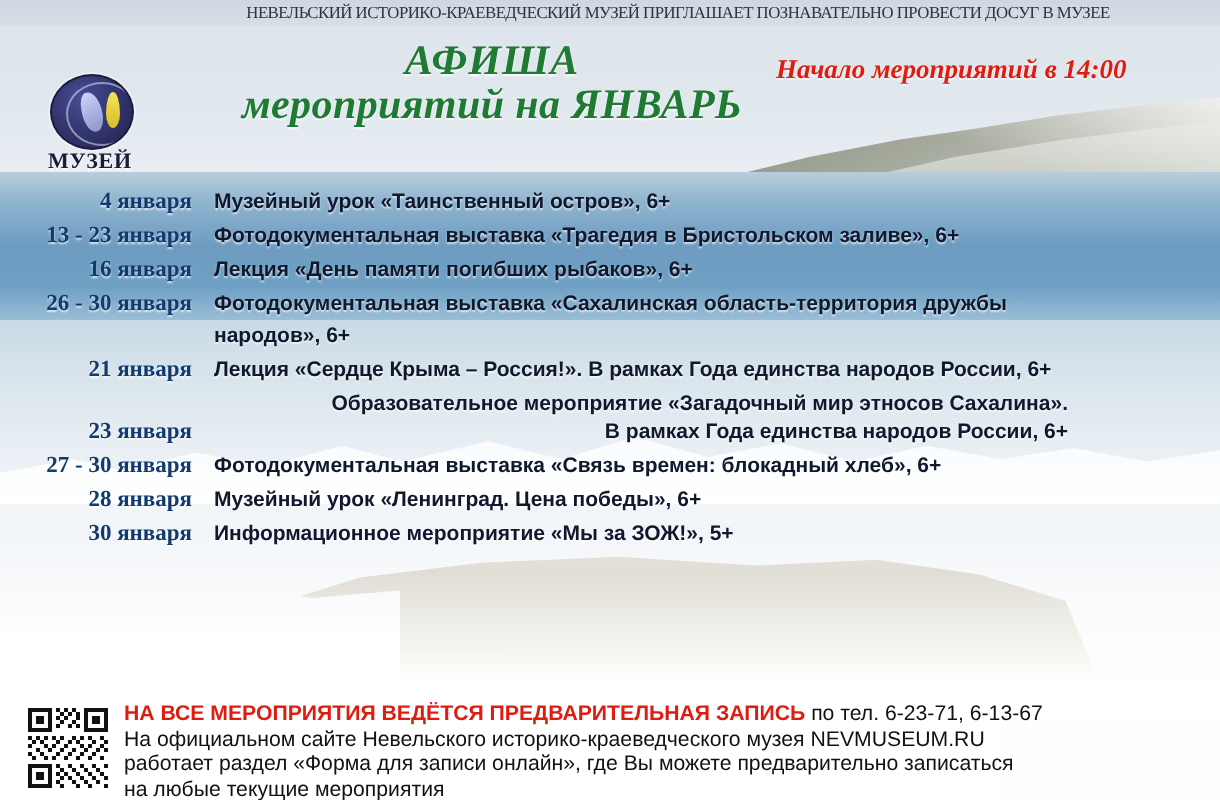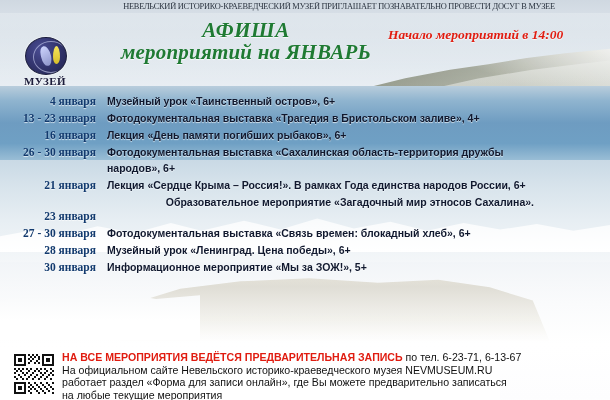--- a/index.html
+++ b/index.html
@@ -148,21 +148,21 @@
 
   <div class="events">
 
     <div class="row">
       <div class="date">4 января</div>
       <div class="desc">Музейный урок «Таинственный остров», 6+</div>
     </div>
 
     <div class="row">
       <div class="date">13 - 23 января</div>
-      <div class="desc">Фотодокументальная выставка «Трагедия в Бристольском заливе», 4+</div>
+      <div class="desc">Фотодокументальная выставка «Трагедия в Бристольском заливе», 6+</div>
     </div>
 
     <div class="row">
       <div class="date">16 января</div>
       <div class="desc">Лекция «День памяти погибших рыбаков», 6+</div>
     </div>
 
     <div class="row">
       <div class="date">26 - 30 января</div>
       <div class="desc">Фотодокументальная выставка «Сахалинская область-территория дружбы народов», 6+</div>
@@ -170,20 +170,21 @@
 
     <div class="row">
       <div class="date">21 января</div>
       <div class="desc">Лекция «Сердце Крыма – Россия!». В рамках Года единства народов России, 6+</div>
     </div>
 
     <div class="row two">
       <div class="date">23 января</div>
       <div class="desc">
         <span class="l2">Образовательное мероприятие «Загадочный мир этносов Сахалина».</span>
+        <span class="l2">В рамках Года единства народов России, 6+</span>
       </div>
     </div>
 
     <div class="row">
       <div class="date">27 - 30 января</div>
       <div class="desc">Фотодокументальная выставка «Связь времен: блокадный хлеб», 6+</div>
     </div>
 
     <div class="row">
       <div class="date">28 января</div>

